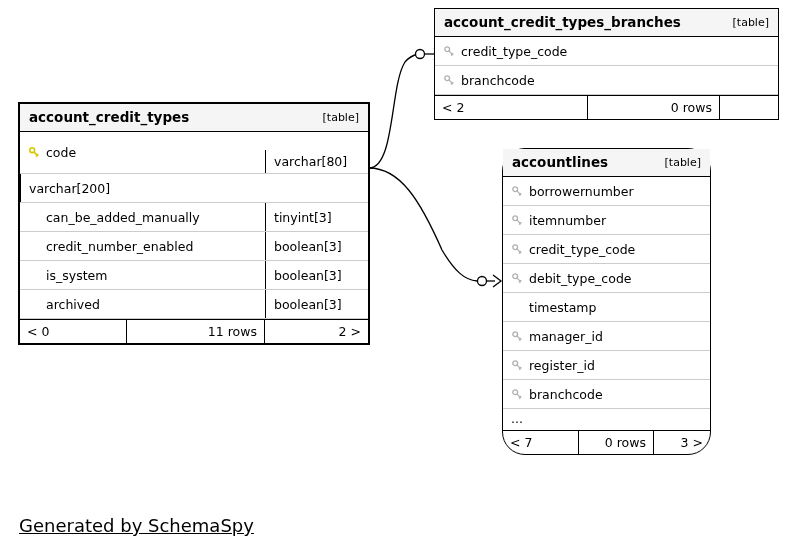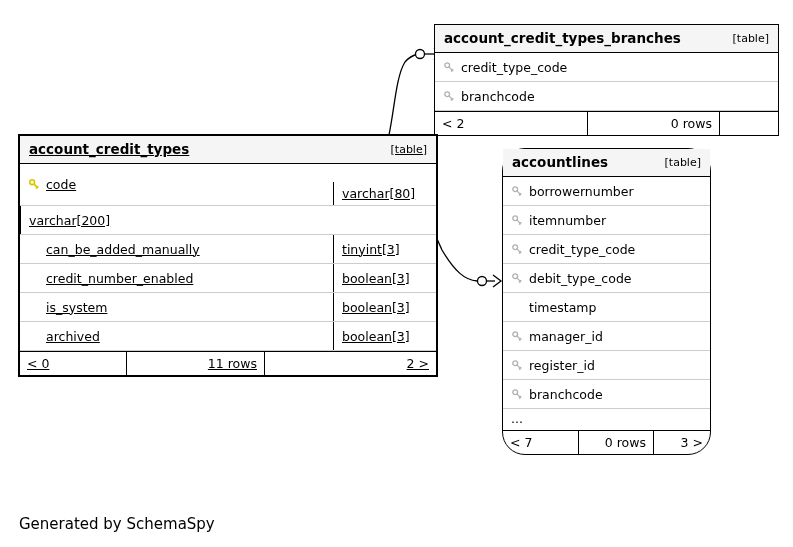--- a/index.html
+++ b/index.html
@@ -128,43 +128,44 @@
     padding: 2px 8px 4px 8px;
     box-sizing: border-box;
     min-height: 20px;
     display: flex;
     align-items: center;
   }
   .credit {
     position: absolute;
     left: 19px;
     top: 515px;
-    font-size: 15px;
-    color: #000000;
+    font-size: 18px;
+    color: #000000;
+    text-decoration: underline;
   }
 </style>
 </head>
 <body>
 
 <div class="canvas">
 
   <svg class="edges" viewBox="0 0 793 547">
 
     <path d="M 369 168 C 395 168, 390 85, 405 62 C 410 56, 414 55, 418 54" fill="none" stroke="#000000" stroke-width="1.3"></path>
     <circle cx="420" cy="54" r="4.5" fill="#ffffff" stroke="#000000" stroke-width="1.3"></circle>
     <path d="M 425 54 L 434 54" stroke="#000000" stroke-width="1.3" fill="none"></path>
     <path d="M 434 48 L 441 54 L 434 60" fill="none" stroke="#000000" stroke-width="1.3"></path>
 
     <path d="M 369 168 C 400 168, 420 200, 442 250 C 455 272, 465 280, 477 281" fill="none" stroke="#000000" stroke-width="1.3"></path>
     <circle cx="482" cy="281" r="4.5" fill="#ffffff" stroke="#000000" stroke-width="1.3"></circle>
     <path d="M 487 281 L 495 281" stroke="#000000" stroke-width="1.3" fill="none"></path>
     <path d="M 493 275 L 501 281 L 493 287" fill="none" stroke="#000000" stroke-width="1.3"></path>
   </svg>
 
-  <div class="table-box" style="left:434px; top:24px; width:345px;">
+  <div class="table-box" style="left:434px; top:8px; width:345px;">
     <div class="tbl-header">
       <span class="tbl-title">account_credit_types_branches</span>
       <span class="tbl-tag">[table]</span>
     </div>
 
     <div class="row">
       <div class="colname">
         <span class="keyslot">
           <span class="key-icon">
             <svg width="11" height="11" viewBox="0 0 11 11">
@@ -191,21 +192,21 @@
       </div>
     </div>
 
     <div class="footer-row">
       <div class="footer-cell left" style="width:152px;">&lt; 2</div>
       <div class="footer-cell right sep" style="width:132px;">0 rows</div>
       <div class="footer-cell right sep" style="flex:1;"></div>
     </div>
   </div>
 
-  <div class="table-box emphasis" style="left:18px; top:134px; width:420px;text-decoration:underline;">
+  <div class="table-box emphasis" style="left:18px; top:102px; width:352px;">
     <div class="tbl-header">
       <span class="tbl-title">account_credit_types</span>
       <span class="tbl-tag">[table]</span>
     </div>
 
     <div class="row">
       <div class="colname">
         <span class="keyslot">
           <span class="key-icon">
             <svg width="11" height="11" viewBox="0 0 11 11">

